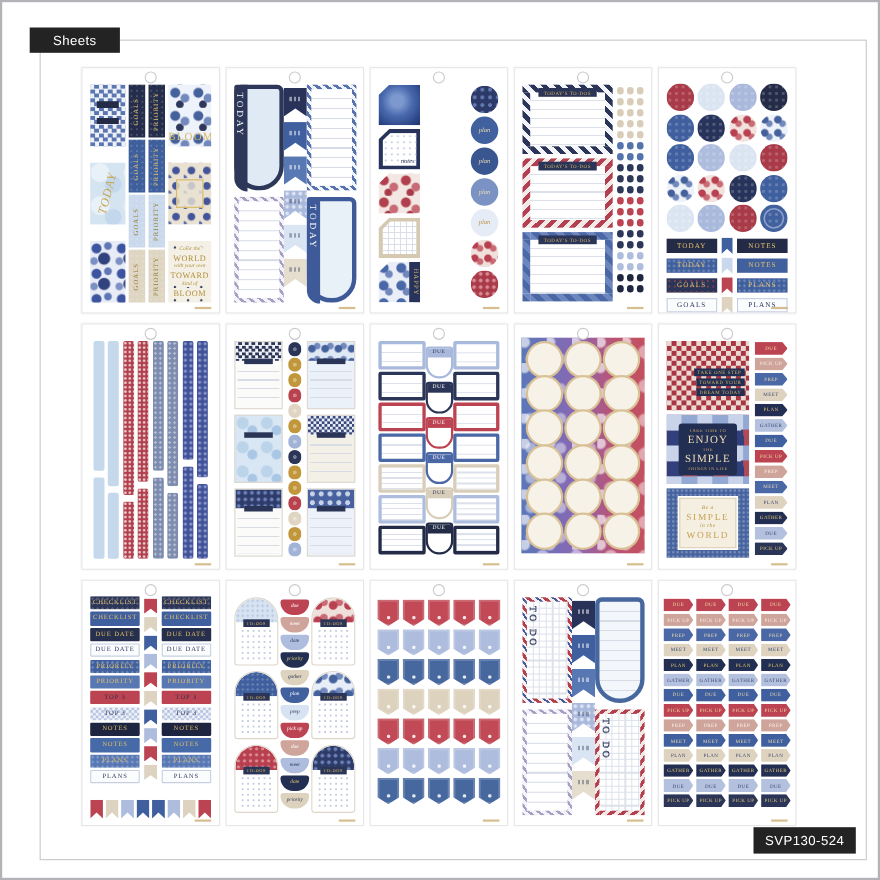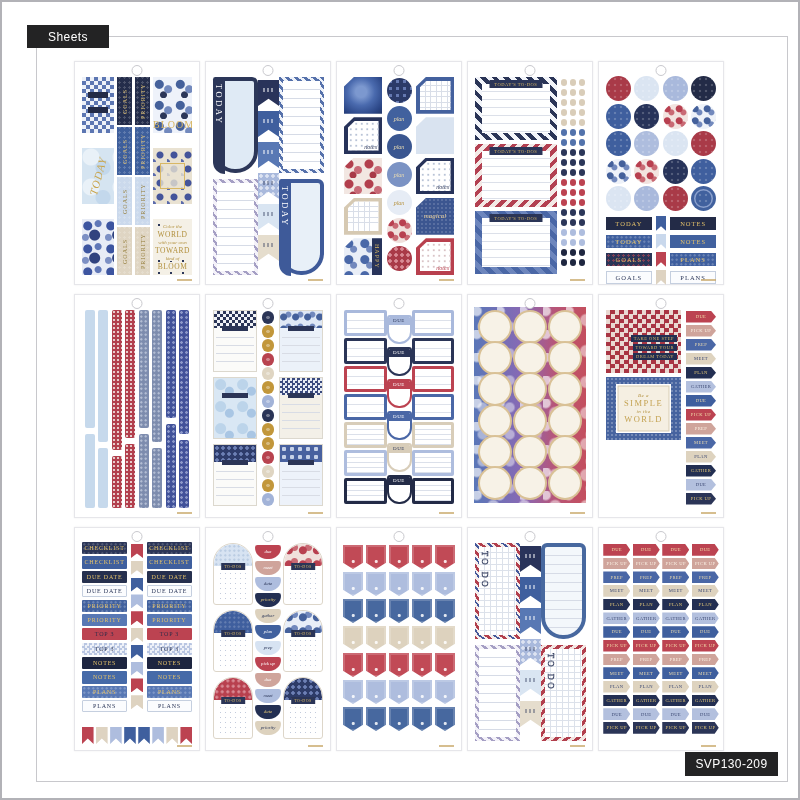--- a/index.html
+++ b/index.html
@@ -365,41 +365,20 @@
               <div class="cir cir-pale">
                 <span class="clbl">plan</span>
               </div>
               <div class="cir cir-redfl">
                 <span class="clbl"></span>
               </div>
               <div class="cir cir-reddam">
                 <span class="clbl"></span>
               </div>
             </div>
-          <div class="tgcol">
-
-          <div class="tg tg-gridblue">
-                <div class="in"></div>
-                <span class="script"></span>
-              </div>
-              <div class="tg tg-pale">
-                <span class="script"></span>
-              </div>
-              <div class="tg tg-notesnavy2">
-                <div class="in"></div>
-                <span class="script">notes</span>
-              </div>
-              <div class="tg tg-magical">
-                <span class="script">magical</span>
-              </div>
-              <div class="tg tg-notesred">
-                <div class="in"></div>
-                <span class="script">notes</span>
-              </div>
-            </div>
         </div>
       </div>
 
       <div class="sheet">
         <div class="hole"></div>
         <div class="pad s4pad">
           <div class="s4boxes">
 
           <div class="s4bx bd-geo">
                 <span class="s4lab">TODAY'S TO-DOS</span>
@@ -743,20 +722,29 @@
         <div class="pad s10pad">
           <div class="qcol">
             <div class="qsq q1">
               <div class="q1bars">
 
               <span>TAKE ONE STEP</span>
                   <span>TOWARD YOUR</span>
                   <span>DREAM TODAY</span>
                 </div>
             </div>
+            <div class="qsq q2">
+              <div class="q2c">
+                <span class="sm">TAKE TIME TO</span>
+                <span class="bg">ENJOY</span>
+                <span class="sm">THE</span>
+                <span class="bg">SIMPLE</span>
+                <span class="sm">THINGS IN LIFE</span>
+              </div>
+            </div>
             <div class="qsq q3">
               <div class="q3c">
                 <span class="sm">Be a</span>
                 <span class="bg">SIMPLE</span>
                 <span class="sm">in the</span>
                 <span class="bg">WORLD</span>
               </div>
             </div>
           </div>
           <div class="tcol10">
@@ -1087,14 +1075,14 @@
               <span class="at">PICK UP</span>
               <span class="at">PICK UP</span>
               <span class="at">PICK UP</span>
             </div>
           </div>
       </div>
 
     </div>
   </div>
   <div class="badge badge-sheets">Sheets</div>
-  <div class="badge badge-sku">SVP130-209</div>
+  <div class="badge badge-sku">SVP130-524</div>
 </div>
 
 </body></html>

